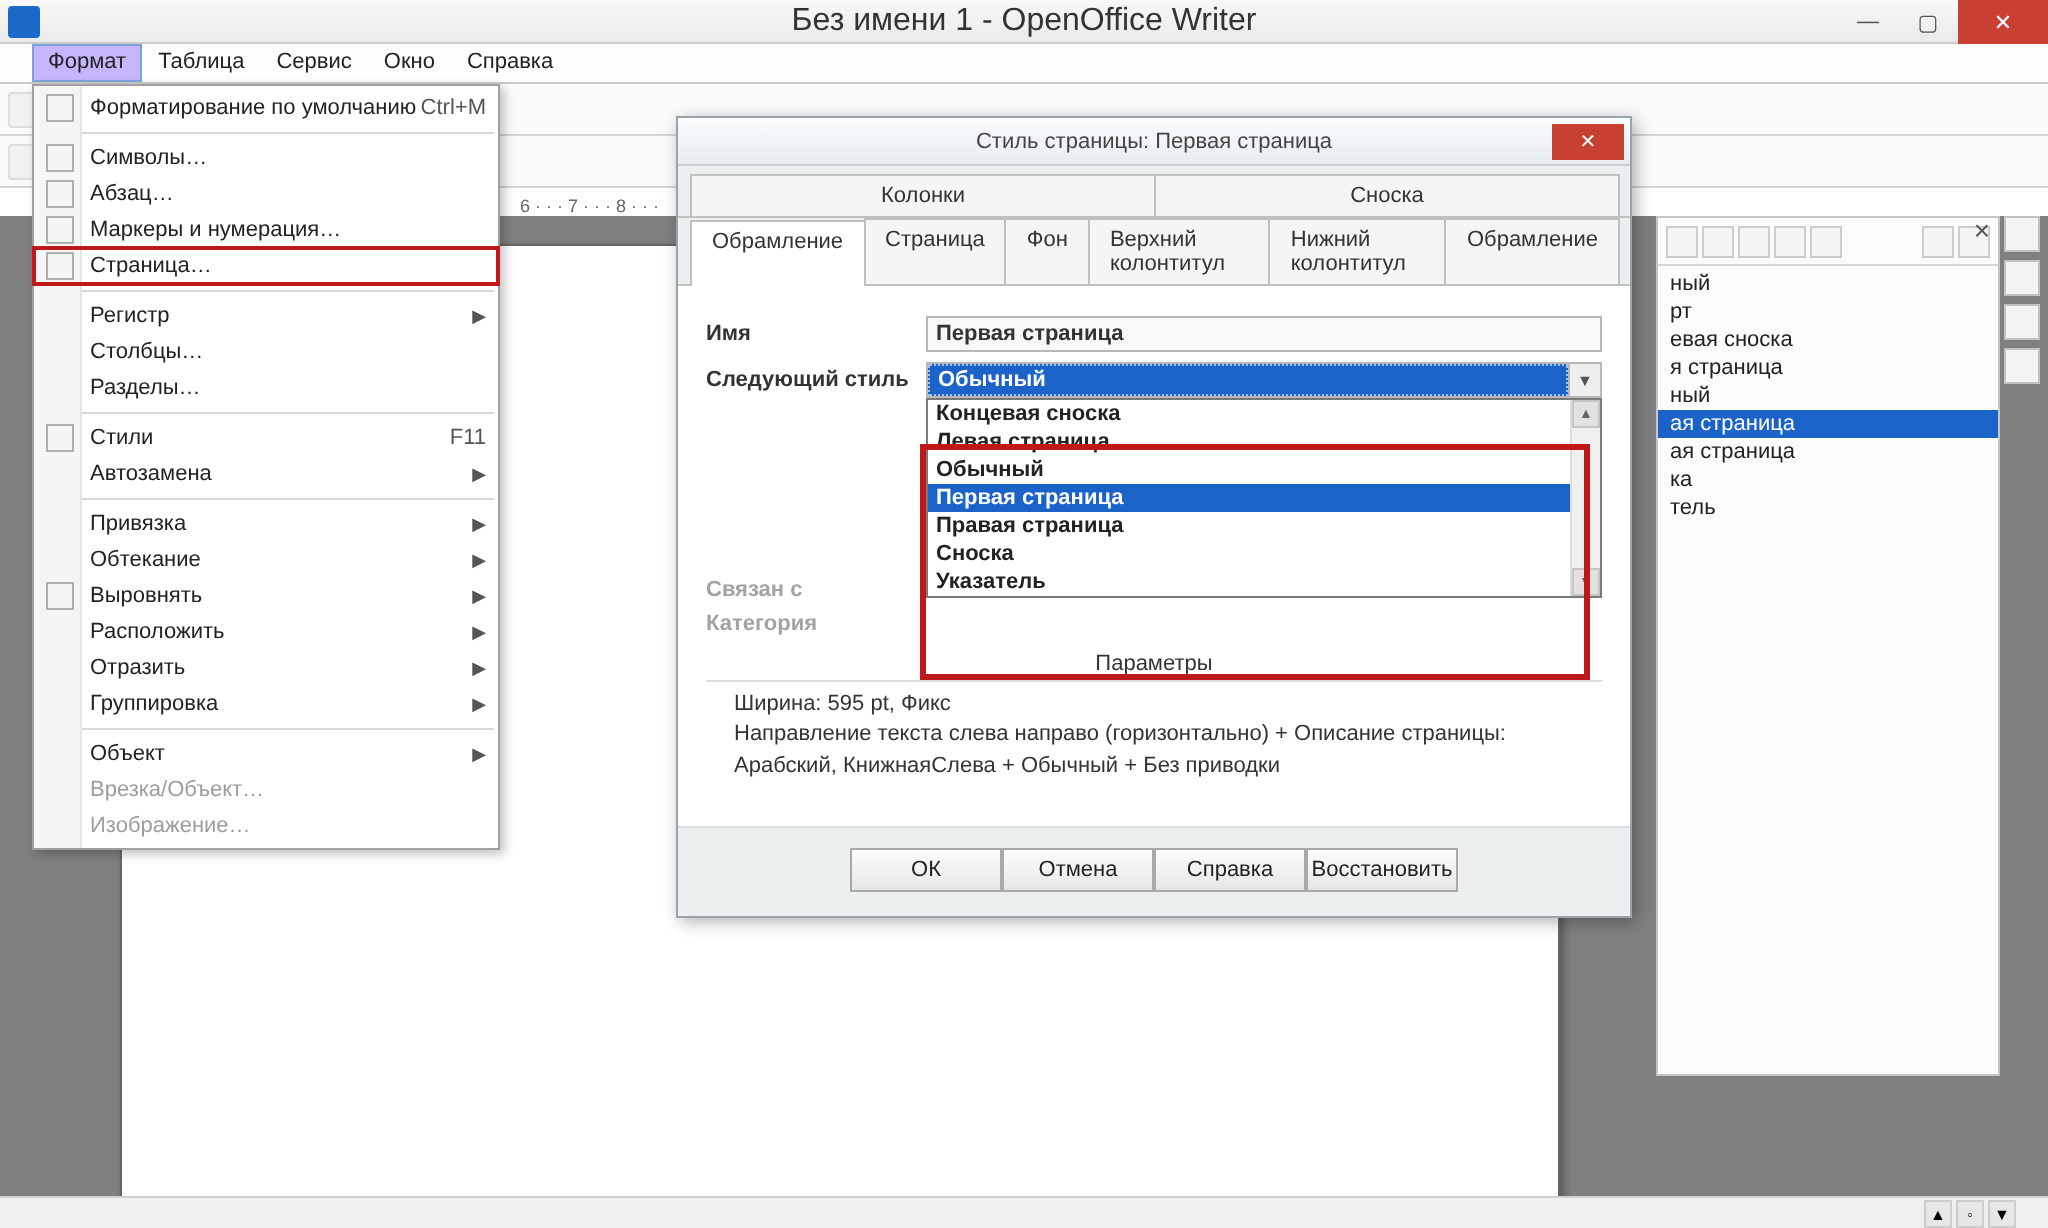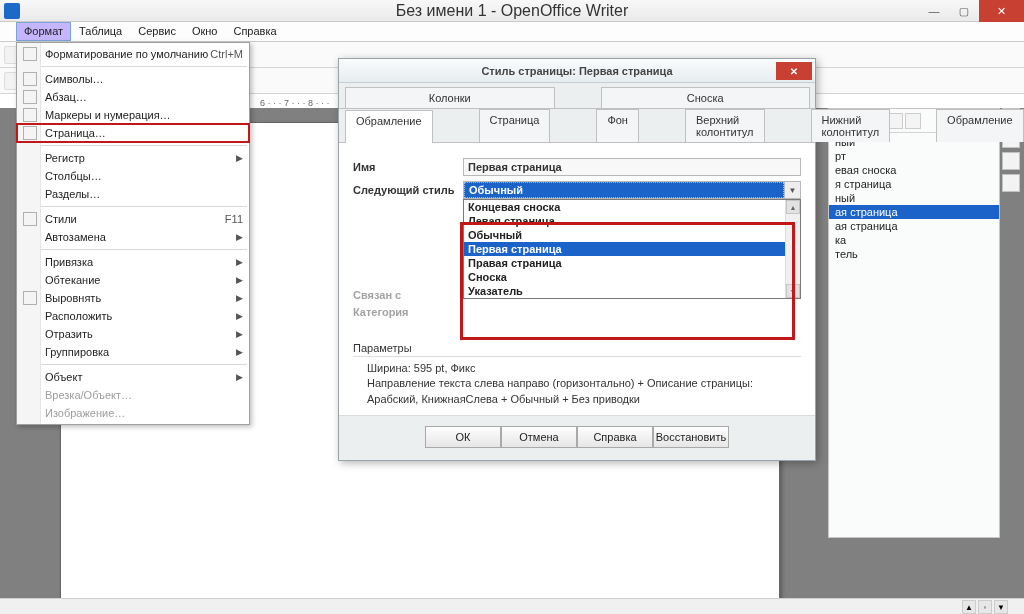--- a/index.html
+++ b/index.html
@@ -36,33 +36,33 @@
 .ctx-row .kb { margin-left:auto; color:#555; }
 .ctx-row .arrow { margin-left:auto; color:#555; font-size:9px; }
 .ctx-row.disabled { color:#9d9d9d; }
 .ctx-row.highlight { outline: 2px solid #c01818; outline-offset:-1px; }
 .ctx-sep { height:1px; background:#d8d8d8; margin:3px 2px; }
 .ctx-icon { position:absolute; left:6px; top:2px; width:14px; height:14px; border:1px solid #b0b0b0; background:#f4f4f4; }
 .ctx-icon-col { position:absolute; left:0; top:0; bottom:0; width:24px; background:#f5f5f5; border-right:1px solid #e6e6e6;}
 
 
 .dialog { position:absolute; left:338px; top:58px; width:478px; background:#eff2f3; border:1px solid #9aa3a7; box-shadow:2px 2px 8px rgba(0,0,0,.3); z-index:60; }
-.dlg-title { height:24px; background:linear-gradient(#fafcfd,#e6ecef); display:flex; align-items:center; justify-content:center; position:relative; color:#444; font-size:12px; border-bottom:1px solid #c6ced1;font-weight:bold;}
+.dlg-title { height:24px; background:linear-gradient(#fafcfd,#e6ecef); display:flex; align-items:center; justify-content:center; position:relative; color:#444; font-size:12px; border-bottom:1px solid #c6ced1;}
 .dlg-close { position:absolute; right:3px; top:3px; width:36px; height:18px; background:#c84031; color:#fff; display:flex; align-items:center; justify-content:center; font-size:10px;}
-.tabs-row { display:flex; border-bottom:1px solid #c0c0c0; padding:0 6px; background:#eceff0;gap:47px;}
+.tabs-row { display:flex; border-bottom:1px solid #c0c0c0; padding:0 6px; background:#eceff0;}
 .tabs-row.top { padding-top:4px; }
 .tab { padding:4px 10px; border:1px solid #c0c0c0; border-bottom:none; background:#f4f5f6; margin-right:-1px; color:#333; }
 .tabs-row.top .tab { flex:1; text-align:center;}
 .tab.active { background:#fff; font-weight:normal; position:relative; top:1px; }
 .dlg-body { background:#fff; padding:10px 14px 4px; min-height:270px; }
 .form-row { display:flex; align-items:center; margin:5px 0;font-weight:bold; }
 .form-row label { width:110px; color:#333;}
 .form-row.disabled label { color:#a3a3a3; }
 .form-input { flex:1; height:18px; border:1px solid #b8b8b8; background:#f8f8f8; padding:0 4px; display:flex; align-items:center; color:#333;}
-.params-head { font-size:11px; color:#333; margin-top:24px; border-bottom:1px solid #ddd; padding-bottom:2px;}
+.params-head { font-size:11px; color:#333; margin-top:8px; border-bottom:1px solid #ddd; padding-bottom:2px;text-align:center;}
 .params-text { padding:4px 0 4px 14px; color:#333; line-height:1.4;}
 
 
 .combo-wrap { position:relative; flex:1; }
 .combo { height:18px; border:1px solid #b8b8b8; background:#3d8adf; display:flex; align-items:center; }
 .combo-text { flex:1; background:#1b63c8; color:#fff; padding:0 4px; height:16px; display:flex; align-items:center; border:1px dotted rgba(255,255,255,.6);}
 .combo-btn { width:16px; height:16px; background:#eee; border-left:1px solid #b8b8b8; display:flex; align-items:center; justify-content:center; font-size:8px; color:#555;}
 .dropdown { position:absolute; left:0; top:18px; width:100%; background:#fff; border:1px solid #7a7a7a; z-index:5;}
 .dd-item { padding:1px 4px; color:#222;}
 .dd-item.selected { background:#1b63c8; color:#fff;}

